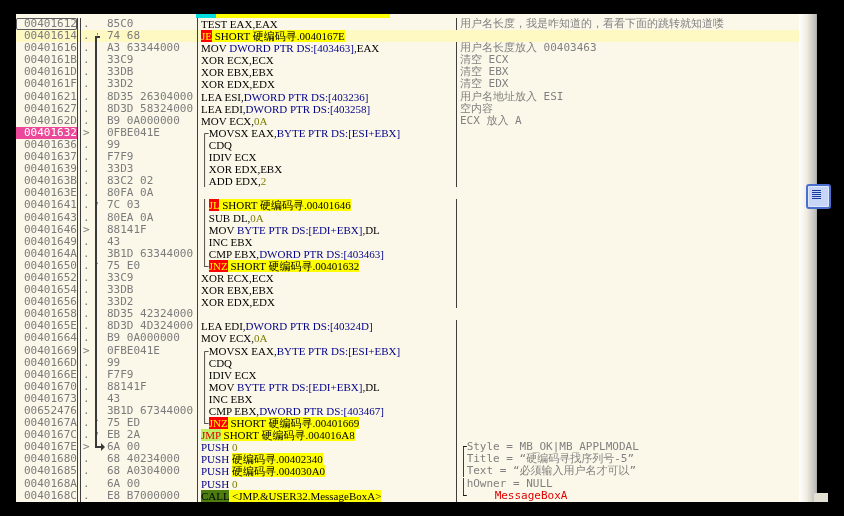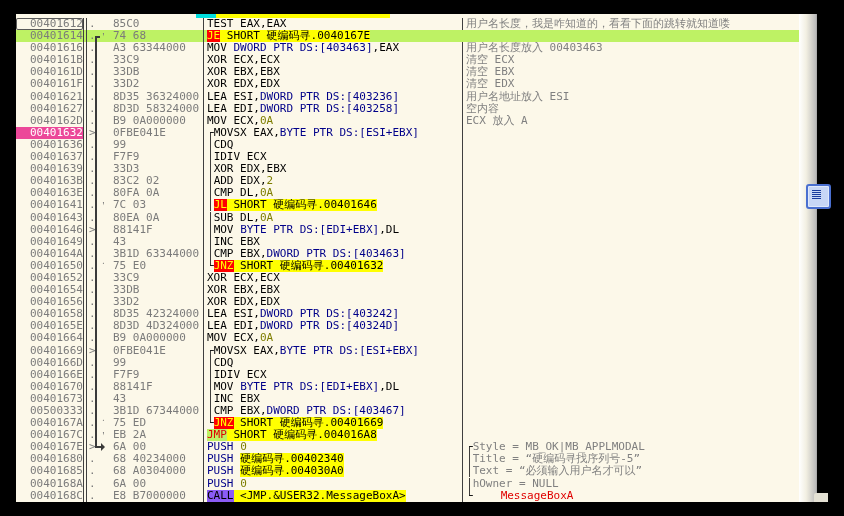--- a/index.html
+++ b/index.html
@@ -3,39 +3,39 @@
 <meta charset="utf-8">
 <style>
   html,body{margin:0;padding:0;background:#000;}
   #screen{position:relative;width:844px;height:516px;background:#000;overflow:hidden;
           font-family:"DejaVu Sans Mono",monospace;font-size:11px;line-height:12px;}
   #pane{position:absolute;left:16px;top:14px;width:783px;height:488px;background:#fcf8e9;}
   #remnant-call{position:absolute;left:180px;top:0;width:20px;height:4px;background:#00dede;}
   #remnant-args{position:absolute;left:200px;top:0;width:174px;height:4px;background:#ffff00;}
   #rows{position:absolute;left:0;top:4px;width:783px;}
   .row{display:flex;height:12.1px;white-space:pre;overflow:hidden;}
-  .row.sel{background:#bef264;}
+  .row.sel{background:#fef9c3;}
   .cell{flex:0 0 auto;overflow:hidden;}
-  .addr{width:53px;padding-left:14px;color:#7b7b7b;}
+  .addr{width:53px;padding-left:8px;color:#7b7b7b;}
   .row.eip .addr{background:#ec4899;color:#fff;}
   .row.focus .addr{box-shadow:inset 0 0 0 1px #5a5a5a;border-radius:2px;}
   .sep2{width:2px;border-left:1px solid #3f3f3f;border-right:1px solid #3f3f3f;}
   .mark{width:15px;padding-left:2px;color:#7b7b7b;}
   .arrowcol{width:7px;}
   .hex{width:90px;padding-left:2px;color:#7b7b7b;}
-  .dis{width:255px;padding-left:3px;border-left:1px solid #3f3f3f;color:#000;}
+  .dis{width:255px;padding-left:3px;border-left:1px solid #3f3f3f;color:#000;font-family:Liberation Serif, serif;}
   .com{flex:1 1 auto;padding-left:3px;border-left:1px solid #3f3f3f;}
   .s-pl{color:#000;}
   .s-mem{color:#000089;}
   .s-imm{color:#7d7d00;}
   .s-pu{color:#000089;}
   .s-jc{color:#ffff00;background:#ff0000;}
   .s-jm{color:#e00000;background:#bef264;}
   .s-hl{color:#000;background:#ffff00;}
-  .s-ca{color:#000;background:#8b5cf6;}
+  .s-ca{color:#000;background:#4d7c0f;}
   .s-br{color:#1a1a1a;}
   .s-cg{color:#808080;margin-top:32px;}
   .s-cr{color:#e00000;padding-left:28px;}
   .s-cb{color:#1a1a1a;}
   
   #jump-arrow{position:absolute;left:0;top:0;width:0;height:0;}
   #ja-v{position:absolute;left:79px;top:22px;width:2px;height:412px;background:#3a3a3a;}
   #ja-top{position:absolute;left:79px;top:22px;width:5px;height:2px;background:#3a3a3a;}
   #ja-bot{position:absolute;left:79px;top:432px;width:6px;height:2px;background:#3a3a3a;}
   #ja-head{position:absolute;left:85px;top:429px;width:0;height:0;
@@ -56,47 +56,47 @@
   <div id="pane">
     <div id="remnant-call"></div>
     <div id="remnant-args"></div>
     <div id="rows">
         <div class="row focus"><div class="cell addr">00401612</div><div class="cell sep2"></div><div class="cell mark">.</div><div class="cell arrowcol"></div><div class="cell hex">85C0</div><div class="cell dis"><span class="s-pl">TEST EAX,EAX</span></div><div class="cell com"><span class="s-cg">用户名长度，我是咋知道的，看看下面的跳转就知道喽</span></div></div>
         <div class="row sel"><div class="cell addr">00401614</div><div class="cell sep2"></div><div class="cell mark">. v</div><div class="cell arrowcol"></div><div class="cell hex">74 68</div><div class="cell dis"><span class="s-jc">JE</span><span class="s-hl"> SHORT 硬编码寻.0040167E</span></div></div>
         <div class="row"><div class="cell addr">00401616</div><div class="cell sep2"></div><div class="cell mark">.</div><div class="cell arrowcol"></div><div class="cell hex">A3 63344000</div><div class="cell dis"><span class="s-pl">MOV </span><span class="s-mem">DWORD PTR DS:[403463]</span><span class="s-pl">,EAX</span></div><div class="cell com"><span class="s-cg">用户名长度放入 00403463</span></div></div>
         <div class="row"><div class="cell addr">0040161B</div><div class="cell sep2"></div><div class="cell mark">.</div><div class="cell arrowcol"></div><div class="cell hex">33C9</div><div class="cell dis"><span class="s-pl">XOR ECX,ECX</span></div><div class="cell com"><span class="s-cg">清空 ECX</span></div></div>
         <div class="row"><div class="cell addr">0040161D</div><div class="cell sep2"></div><div class="cell mark">.</div><div class="cell arrowcol"></div><div class="cell hex">33DB</div><div class="cell dis"><span class="s-pl">XOR EBX,EBX</span></div><div class="cell com"><span class="s-cg">清空 EBX</span></div></div>
         <div class="row"><div class="cell addr">0040161F</div><div class="cell sep2"></div><div class="cell mark">.</div><div class="cell arrowcol"></div><div class="cell hex">33D2</div><div class="cell dis"><span class="s-pl">XOR EDX,EDX</span></div><div class="cell com"><span class="s-cg">清空 EDX</span></div></div>
-        <div class="row"><div class="cell addr">00401621</div><div class="cell sep2"></div><div class="cell mark">.</div><div class="cell arrowcol"></div><div class="cell hex">8D35 36324000</div><div class="cell dis"><span class="s-pl">LEA ESI,</span><span class="s-mem">DWORD PTR DS:[403236]</span></div><div class="cell com"><span class="s-cg">用户名地址放入 ESI</span></div></div>
+        <div class="row"><div class="cell addr">00401621</div><div class="cell sep2"></div><div class="cell mark">.</div><div class="cell arrowcol"></div><div class="cell hex">8D35 26304000</div><div class="cell dis"><span class="s-pl">LEA ESI,</span><span class="s-mem">DWORD PTR DS:[403236]</span></div><div class="cell com"><span class="s-cg">用户名地址放入 ESI</span></div></div>
         <div class="row"><div class="cell addr">00401627</div><div class="cell sep2"></div><div class="cell mark">.</div><div class="cell arrowcol"></div><div class="cell hex">8D3D 58324000</div><div class="cell dis"><span class="s-pl">LEA EDI,</span><span class="s-mem">DWORD PTR DS:[403258]</span></div><div class="cell com"><span class="s-cg">空内容</span></div></div>
         <div class="row"><div class="cell addr">0040162D</div><div class="cell sep2"></div><div class="cell mark">.</div><div class="cell arrowcol"></div><div class="cell hex">B9 0A000000</div><div class="cell dis"><span class="s-pl">MOV ECX,</span><span class="s-imm">0A</span></div><div class="cell com"><span class="s-cg">ECX 放入 A</span></div></div>
         <div class="row eip"><div class="cell addr">00401632</div><div class="cell sep2"></div><div class="cell mark">&gt;</div><div class="cell arrowcol"></div><div class="cell hex">0FBE041E</div><div class="cell dis"><span class="s-br">┌</span><span class="s-pl">MOVSX EAX,</span><span class="s-mem">BYTE PTR DS:[ESI+EBX]</span></div><div class="cell com"></div></div>
         <div class="row"><div class="cell addr">00401636</div><div class="cell sep2"></div><div class="cell mark">.</div><div class="cell arrowcol"></div><div class="cell hex">99</div><div class="cell dis"><span class="s-br">│</span><span class="s-pl">CDQ</span></div><div class="cell com"></div></div>
         <div class="row"><div class="cell addr">00401637</div><div class="cell sep2"></div><div class="cell mark">.</div><div class="cell arrowcol"></div><div class="cell hex">F7F9</div><div class="cell dis"><span class="s-br">│</span><span class="s-pl">IDIV ECX</span></div><div class="cell com"></div></div>
         <div class="row"><div class="cell addr">00401639</div><div class="cell sep2"></div><div class="cell mark">.</div><div class="cell arrowcol"></div><div class="cell hex">33D3</div><div class="cell dis"><span class="s-br">│</span><span class="s-pl">XOR EDX,EBX</span></div><div class="cell com"></div></div>
         <div class="row"><div class="cell addr">0040163B</div><div class="cell sep2"></div><div class="cell mark">.</div><div class="cell arrowcol"></div><div class="cell hex">83C2 02</div><div class="cell dis"><span class="s-br">│</span><span class="s-pl">ADD EDX,</span><span class="s-imm">2</span></div><div class="cell com"></div></div>
-        <div class="row"><div class="cell addr">0040163E</div><div class="cell sep2"></div><div class="cell mark">.</div><div class="cell arrowcol"></div><div class="cell hex">80FA 0A</div><div class="cell dis"><span class="s-br">│</span><span class="s-pl">CMP DL,</span><span class="s-imm">0A</span></div><div class="cell com"></div></div>
+        <div class="row"><div class="cell addr">0040163E</div><div class="cell sep2"></div><div class="cell mark">.</div><div class="cell arrowcol"></div><div class="cell hex">80FA 0A</div><div class="cell com"></div></div>
         <div class="row"><div class="cell addr">00401641</div><div class="cell sep2"></div><div class="cell mark">. v</div><div class="cell arrowcol"></div><div class="cell hex">7C 03</div><div class="cell dis"><span class="s-br">│</span><span class="s-jc">JL</span><span class="s-hl"> SHORT 硬编码寻.00401646</span></div><div class="cell com"></div></div>
         <div class="row"><div class="cell addr">00401643</div><div class="cell sep2"></div><div class="cell mark">.</div><div class="cell arrowcol"></div><div class="cell hex">80EA 0A</div><div class="cell dis"><span class="s-br">│</span><span class="s-pl">SUB DL,</span><span class="s-imm">0A</span></div><div class="cell com"></div></div>
         <div class="row"><div class="cell addr">00401646</div><div class="cell sep2"></div><div class="cell mark">&gt;</div><div class="cell arrowcol"></div><div class="cell hex">88141F</div><div class="cell dis"><span class="s-br">│</span><span class="s-pl">MOV </span><span class="s-mem">BYTE PTR DS:[EDI+EBX]</span><span class="s-pl">,DL</span></div><div class="cell com"></div></div>
         <div class="row"><div class="cell addr">00401649</div><div class="cell sep2"></div><div class="cell mark">.</div><div class="cell arrowcol"></div><div class="cell hex">43</div><div class="cell dis"><span class="s-br">│</span><span class="s-pl">INC EBX</span></div><div class="cell com"></div></div>
         <div class="row"><div class="cell addr">0040164A</div><div class="cell sep2"></div><div class="cell mark">.</div><div class="cell arrowcol"></div><div class="cell hex">3B1D 63344000</div><div class="cell dis"><span class="s-br">│</span><span class="s-pl">CMP EBX,</span><span class="s-mem">DWORD PTR DS:[403463]</span></div><div class="cell com"></div></div>
         <div class="row"><div class="cell addr">00401650</div><div class="cell sep2"></div><div class="cell mark">. ^</div><div class="cell arrowcol"></div><div class="cell hex">75 E0</div><div class="cell dis"><span class="s-br">└</span><span class="s-jc">JNZ</span><span class="s-hl"> SHORT 硬编码寻.00401632</span></div><div class="cell com"></div></div>
         <div class="row"><div class="cell addr">00401652</div><div class="cell sep2"></div><div class="cell mark">.</div><div class="cell arrowcol"></div><div class="cell hex">33C9</div><div class="cell dis"><span class="s-pl">XOR ECX,ECX</span></div><div class="cell com"></div></div>
         <div class="row"><div class="cell addr">00401654</div><div class="cell sep2"></div><div class="cell mark">.</div><div class="cell arrowcol"></div><div class="cell hex">33DB</div><div class="cell dis"><span class="s-pl">XOR EBX,EBX</span></div><div class="cell com"></div></div>
         <div class="row"><div class="cell addr">00401656</div><div class="cell sep2"></div><div class="cell mark">.</div><div class="cell arrowcol"></div><div class="cell hex">33D2</div><div class="cell dis"><span class="s-pl">XOR EDX,EDX</span></div><div class="cell com"></div></div>
-        <div class="row"><div class="cell addr">00401658</div><div class="cell sep2"></div><div class="cell mark">.</div><div class="cell arrowcol"></div><div class="cell hex">8D35 42324000</div><div class="cell dis"><span class="s-pl">LEA ESI,</span><span class="s-mem">DWORD PTR DS:[403242]</span></div><div class="cell com"></div></div>
+        <div class="row"><div class="cell addr">00401658</div><div class="cell sep2"></div><div class="cell mark">.</div><div class="cell arrowcol"></div><div class="cell hex">8D35 42324000</div><div class="cell com"></div></div>
         <div class="row"><div class="cell addr">0040165E</div><div class="cell sep2"></div><div class="cell mark">.</div><div class="cell arrowcol"></div><div class="cell hex">8D3D 4D324000</div><div class="cell dis"><span class="s-pl">LEA EDI,</span><span class="s-mem">DWORD PTR DS:[40324D]</span></div><div class="cell com"></div></div>
         <div class="row"><div class="cell addr">00401664</div><div class="cell sep2"></div><div class="cell mark">.</div><div class="cell arrowcol"></div><div class="cell hex">B9 0A000000</div><div class="cell dis"><span class="s-pl">MOV ECX,</span><span class="s-imm">0A</span></div><div class="cell com"></div></div>
         <div class="row"><div class="cell addr">00401669</div><div class="cell sep2"></div><div class="cell mark">&gt;</div><div class="cell arrowcol"></div><div class="cell hex">0FBE041E</div><div class="cell dis"><span class="s-br">┌</span><span class="s-pl">MOVSX EAX,</span><span class="s-mem">BYTE PTR DS:[ESI+EBX]</span></div><div class="cell com"></div></div>
         <div class="row"><div class="cell addr">0040166D</div><div class="cell sep2"></div><div class="cell mark">.</div><div class="cell arrowcol"></div><div class="cell hex">99</div><div class="cell dis"><span class="s-br">│</span><span class="s-pl">CDQ</span></div><div class="cell com"></div></div>
         <div class="row"><div class="cell addr">0040166E</div><div class="cell sep2"></div><div class="cell mark">.</div><div class="cell arrowcol"></div><div class="cell hex">F7F9</div><div class="cell dis"><span class="s-br">│</span><span class="s-pl">IDIV ECX</span></div><div class="cell com"></div></div>
         <div class="row"><div class="cell addr">00401670</div><div class="cell sep2"></div><div class="cell mark">.</div><div class="cell arrowcol"></div><div class="cell hex">88141F</div><div class="cell dis"><span class="s-br">│</span><span class="s-pl">MOV </span><span class="s-mem">BYTE PTR DS:[EDI+EBX]</span><span class="s-pl">,DL</span></div><div class="cell com"></div></div>
         <div class="row"><div class="cell addr">00401673</div><div class="cell sep2"></div><div class="cell mark">.</div><div class="cell arrowcol"></div><div class="cell hex">43</div><div class="cell dis"><span class="s-br">│</span><span class="s-pl">INC EBX</span></div><div class="cell com"></div></div>
-        <div class="row"><div class="cell addr">00500333</div><div class="cell sep2"></div><div class="cell mark">.</div><div class="cell arrowcol"></div><div class="cell hex">3B1D 67344000</div><div class="cell dis"><span class="s-br">│</span><span class="s-pl">CMP EBX,</span><span class="s-mem">DWORD PTR DS:[403467]</span></div><div class="cell com"></div></div>
+        <div class="row"><div class="cell addr">00652476</div><div class="cell sep2"></div><div class="cell mark">.</div><div class="cell arrowcol"></div><div class="cell hex">3B1D 67344000</div><div class="cell dis"><span class="s-br">│</span><span class="s-pl">CMP EBX,</span><span class="s-mem">DWORD PTR DS:[403467]</span></div><div class="cell com"></div></div>
         <div class="row"><div class="cell addr">0040167A</div><div class="cell sep2"></div><div class="cell mark">. ^</div><div class="cell arrowcol"></div><div class="cell hex">75 ED</div><div class="cell dis"><span class="s-br">└</span><span class="s-jc">JNZ</span><span class="s-hl"> SHORT 硬编码寻.00401669</span></div><div class="cell com"></div></div>
         <div class="row"><div class="cell addr">0040167C</div><div class="cell sep2"></div><div class="cell mark">. v</div><div class="cell arrowcol"></div><div class="cell hex">EB 2A</div><div class="cell dis"><span class="s-jm">JMP</span><span class="s-hl"> SHORT 硬编码寻.004016A8</span></div><div class="cell com"></div></div>
         <div class="row"><div class="cell addr">0040167E</div><div class="cell sep2"></div><div class="cell mark">&gt;</div><div class="cell arrowcol"></div><div class="cell hex">6A 00</div><div class="cell dis"><span class="s-pu">PUSH </span><span class="s-imm">0</span></div><div class="cell com"><span class="s-cb">┌</span><span class="s-cg">Style = MB_OK|MB_APPLMODAL</span></div></div>
         <div class="row"><div class="cell addr">00401680</div><div class="cell sep2"></div><div class="cell mark">.</div><div class="cell arrowcol"></div><div class="cell hex">68 40234000</div><div class="cell dis"><span class="s-pu">PUSH </span><span class="s-hl">硬编码寻.00402340</span></div><div class="cell com"><span class="s-cb">│</span><span class="s-cg">Title = “硬编码寻找序列号-5”</span></div></div>
         <div class="row"><div class="cell addr">00401685</div><div class="cell sep2"></div><div class="cell mark">.</div><div class="cell arrowcol"></div><div class="cell hex">68 A0304000</div><div class="cell dis"><span class="s-pu">PUSH </span><span class="s-hl">硬编码寻.004030A0</span></div><div class="cell com"><span class="s-cb">│</span><span class="s-cg">Text = “必须输入用户名才可以”</span></div></div>
         <div class="row"><div class="cell addr">0040168A</div><div class="cell sep2"></div><div class="cell mark">.</div><div class="cell arrowcol"></div><div class="cell hex">6A 00</div><div class="cell dis"><span class="s-pu">PUSH </span><span class="s-imm">0</span></div><div class="cell com"><span class="s-cb">│</span><span class="s-cg">hOwner = NULL</span></div></div>
         <div class="row"><div class="cell addr">0040168C</div><div class="cell sep2"></div><div class="cell mark">.</div><div class="cell arrowcol"></div><div class="cell hex">E8 B7000000</div><div class="cell dis"><span class="s-ca">CALL</span><span class="s-hl"> &lt;JMP.&amp;USER32.MessageBoxA&gt;</span></div><div class="cell com"><span class="s-cb">└</span><span class="s-cr">MessageBoxA</span></div></div>
       </div>
     <div id="jump-arrow">
       <div id="ja-top"></div>

